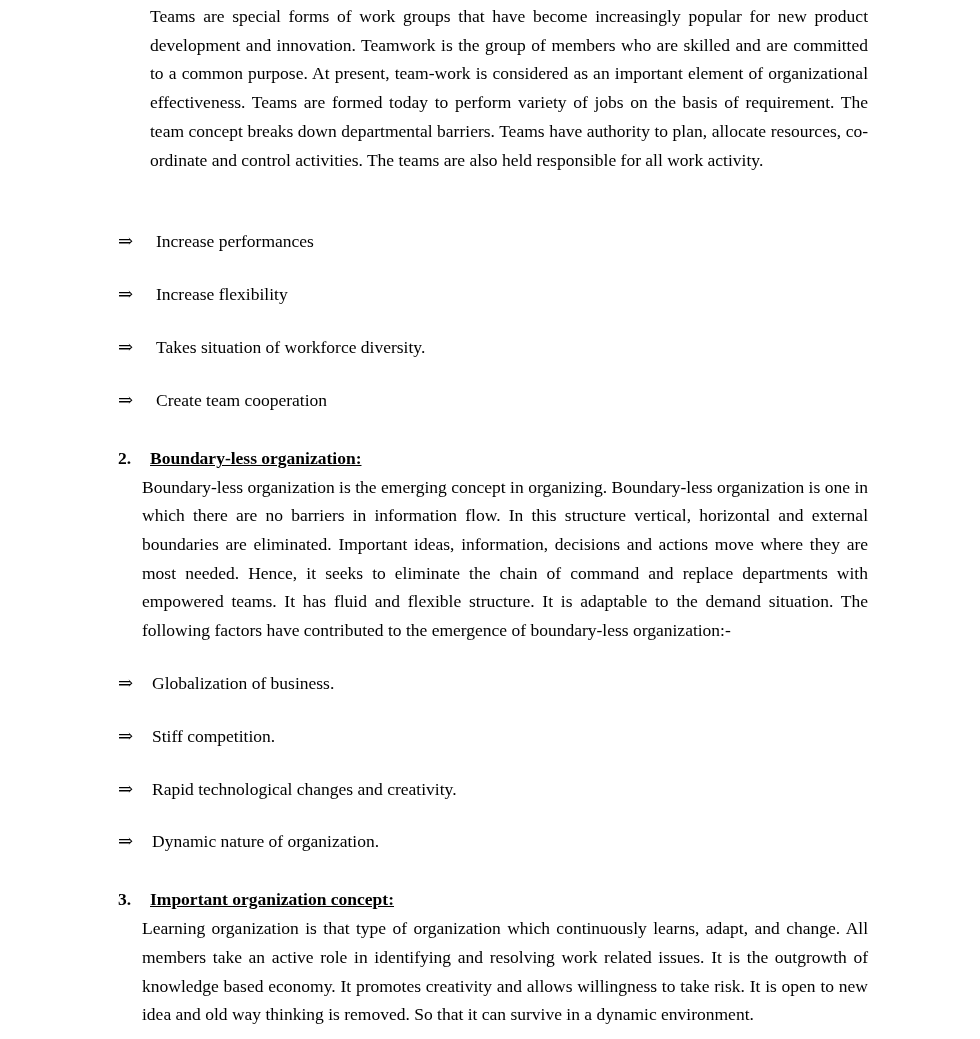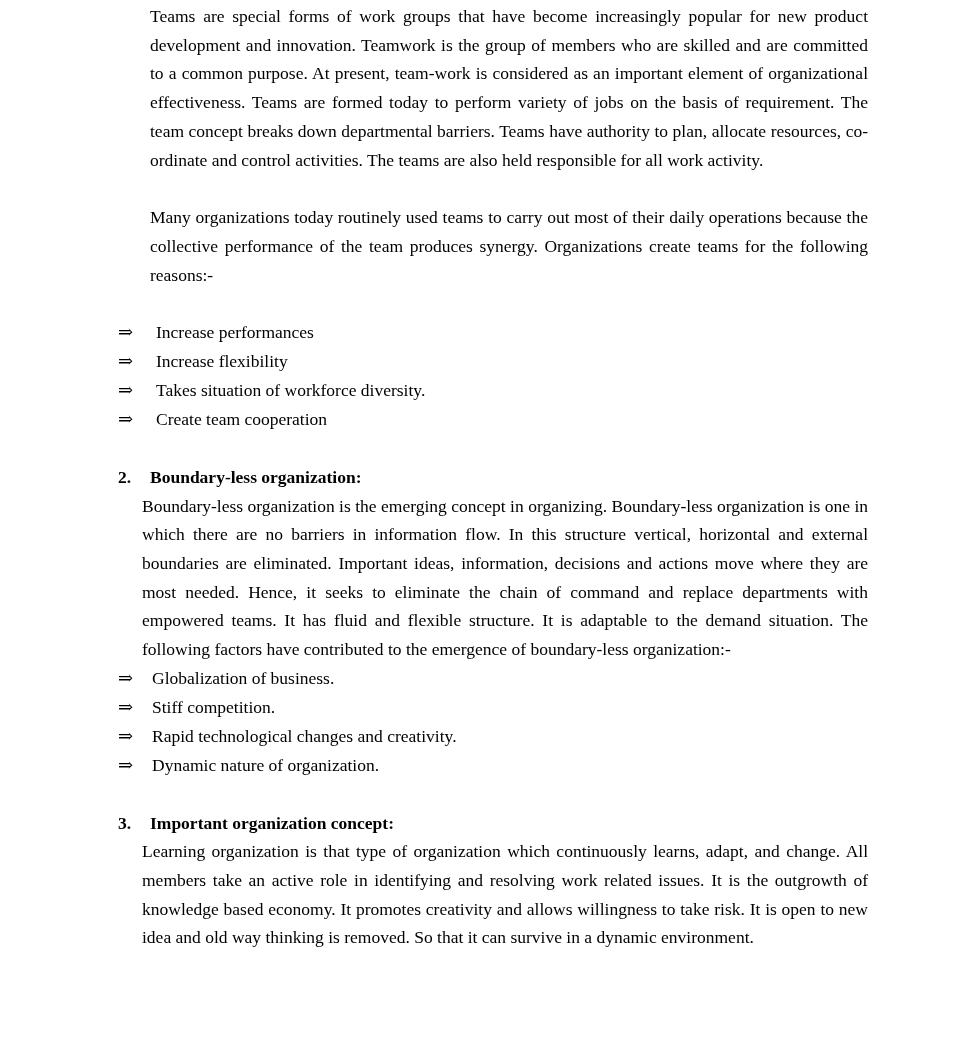--- a/index.html
+++ b/index.html
@@ -34,51 +34,52 @@
     display: flex;
     align-items: baseline;
     line-height: 28.9px;
   }
   .bullet-arrow {
     flex: 0 0 34px;
     font-size: 18px;
   }
   .bullet-text {
     flex: 1 1 auto;
+    margin-top: 24px;
   }
   .bullet-text.intro-pad {
     padding-left: 4px;
   }
   .section-heading {
     display: flex;
     align-items: baseline;
     margin-top: 29px;
     font-weight: bold;
     line-height: 28.7px;
   }
   .section-number {
     flex: 0 0 32px;
   }
   .section-title {
     flex: 1 1 auto;
+    text-decoration: underline;
   }
   .section-body {
     margin: 0 0 0 24px;
     text-align: justify;
     line-height: 28.7px;
   }
 </style>
 </head>
 <body>
 
 <div class="page">
 
   <p class="doc-paragraph">Teams are special forms of work groups that have become increasingly popular for new product development and innovation. Teamwork is the group of members who are skilled and are committed to a common purpose. At present, team-work is considered as an important element of organizational effectiveness. Teams are formed today to perform variety of jobs on the basis of requirement. The team concept breaks down departmental barriers. Teams have authority to plan, allocate resources, co-ordinate and control activities. The teams are also held responsible for all work activity.</p>
 
-  <p class="doc-paragraph block-gap">Many organizations today routinely used teams to carry out most of their daily operations because the collective performance of the team produces synergy. Organizations create teams for the following reasons:-</p>
 
   <div class="bullet-list">
     <div class="bullet-row">
       <span class="bullet-arrow">⇒</span>
       <span class="bullet-text intro-pad">Increase performances</span>
     </div>
     <div class="bullet-row">
       <span class="bullet-arrow">⇒</span>
       <span class="bullet-text intro-pad">Increase flexibility</span>
     </div>

